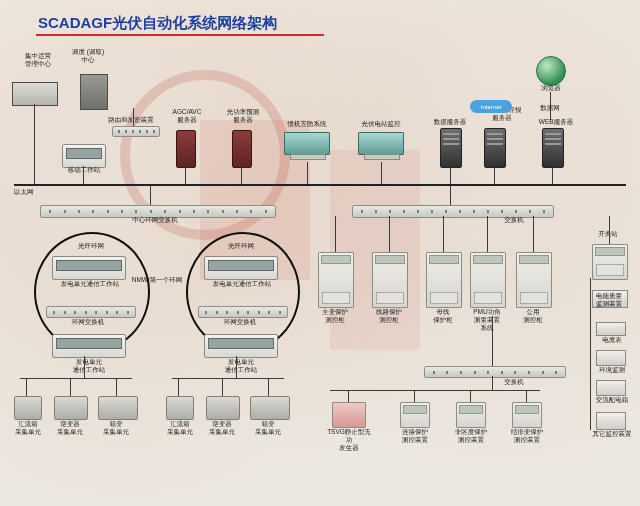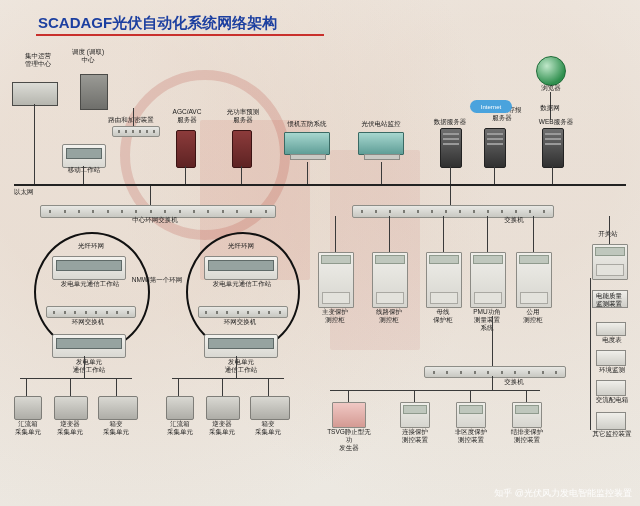--- a/index.html
+++ b/index.html
@@ -376,16 +376,15 @@
 测控装置</div>
 
   <div class="line vline" style="left:526px;top:390px;height:12px;"></div>
   <div class="cab" style="left:512px;top:402px;width:28px;height:24px;">
       <div class="hd"></div>
     </div>
   <div class="lbl" style="left:504px;top:428px;width:46px;">结排变保护
 测控装置</div>
 
   <div class="banner">
-    <div class="wmark">知乎 @光伏风力发电智能监控装置</div>
   </div>
 
 </div>
 
 </body></html>

